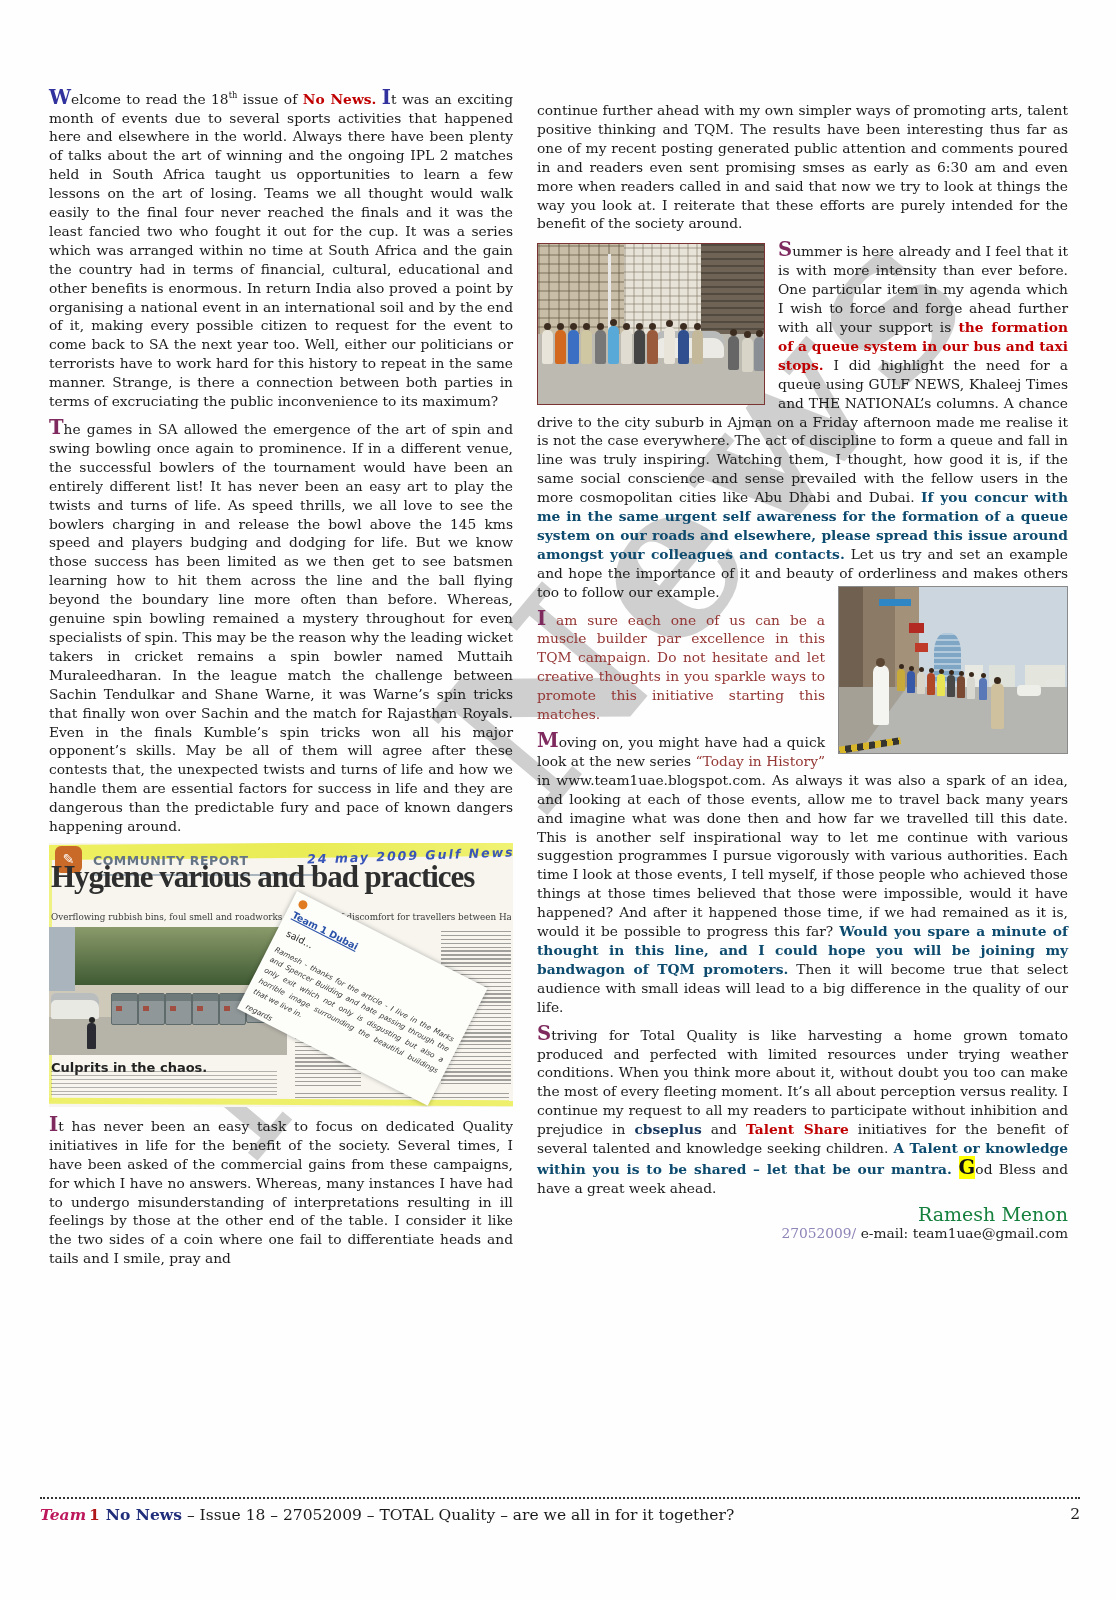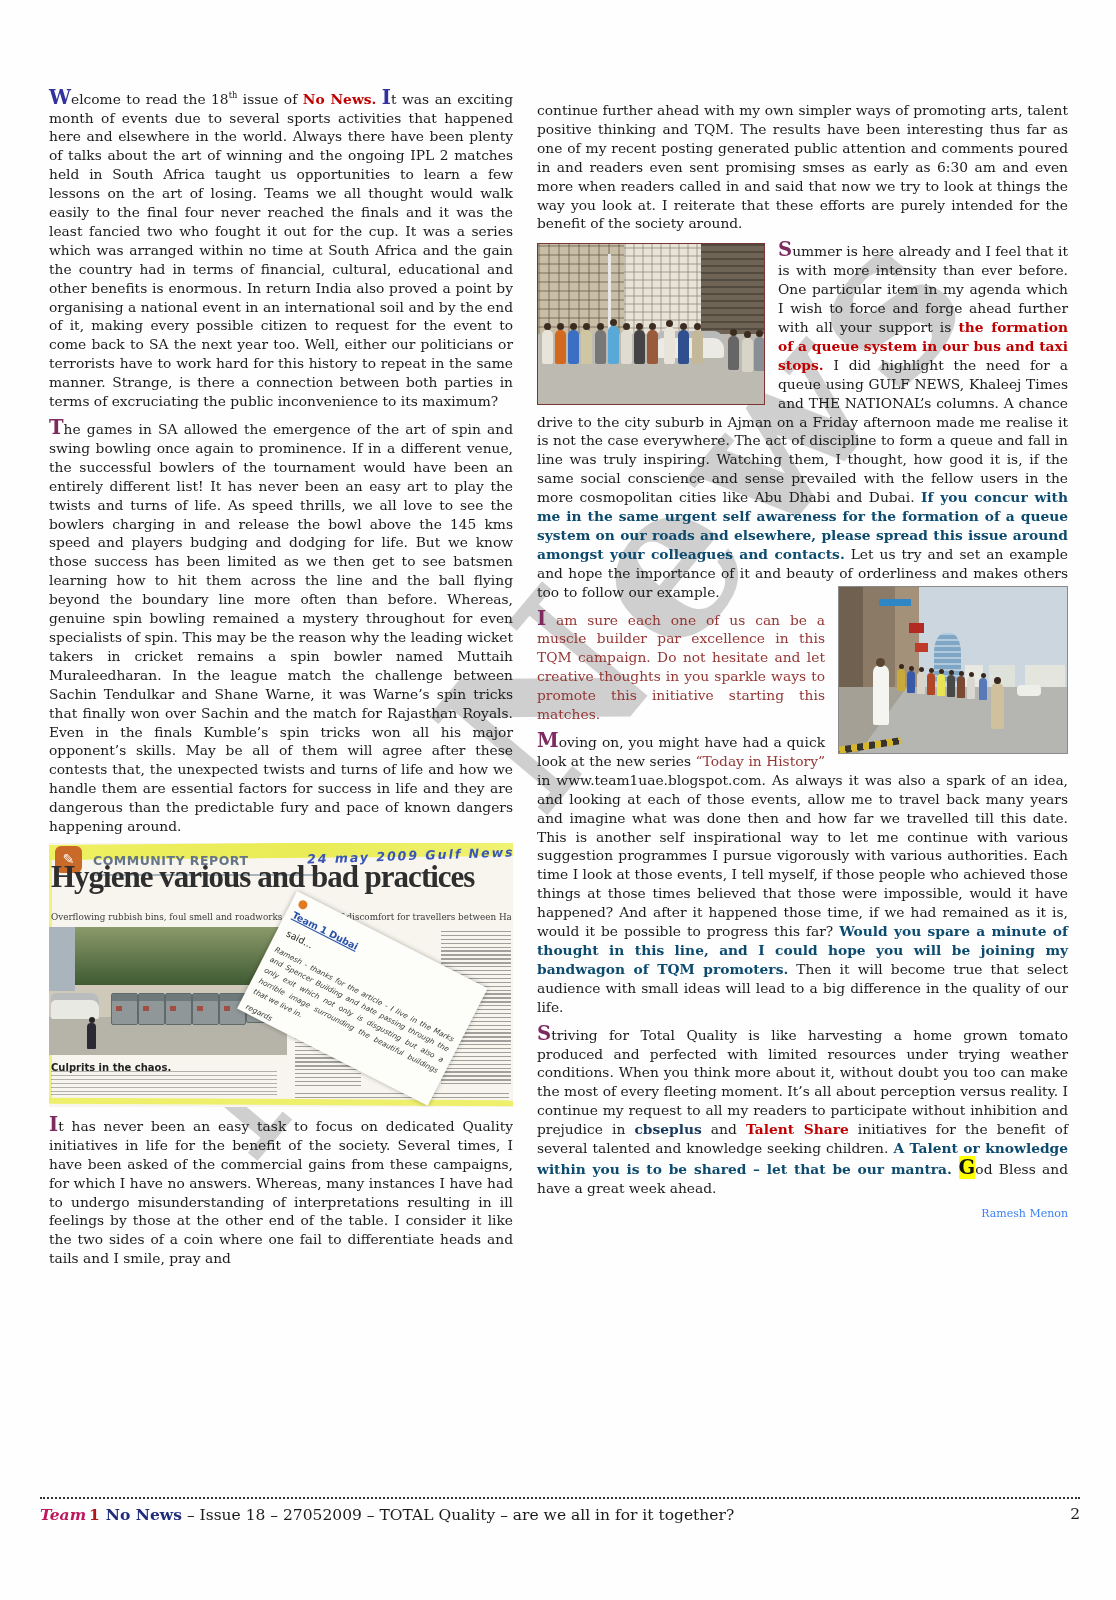--- a/index.html
+++ b/index.html
@@ -101,40 +101,40 @@
   .cp-road{position:absolute;bottom:0;left:0;width:100%;height:38px;background:#b6b3a9;}
   .cp-car{position:absolute;left:2px;bottom:36px;width:48px;height:26px;background:#e9e9e4;border-radius:5px 8px 2px 2px;
     box-shadow:inset 0 7px 0 rgba(80,90,100,.3);}
   .cp-bin{position:absolute;bottom:30px;width:25px;height:30px;background:#8f9798;border:1px solid #5f6a6b;
     border-radius:2px;box-shadow:inset 0 7px 0 #6e797a;}
   .cp-bin::after{content:"";position:absolute;left:4px;top:12px;width:6px;height:5px;background:#a33c2c;opacity:.8;}
   .bn1{left:62px;} .bn2{left:89px;} .bn3{left:116px;} .bn4{left:143px;} .bn5{left:170px;} .bn6{left:197px;bottom:32px;} .bn7{left:222px;bottom:33px;}
   .cp-fig{position:absolute;left:38px;bottom:6px;width:9px;height:26px;background:#2a2a33;border-radius:4px 4px 1px 1px;}
   .cp-fig::before{content:"";position:absolute;top:-6px;left:2px;width:6px;height:6px;border-radius:50%;background:#242424;}
   .clip-caption{position:absolute;top:216px;left:2px;width:232px;font-family:"DejaVu Sans",sans-serif;
-    font-size:10px;font-weight:bold;color:#222;}
+    font-size:13px;font-weight:bold;color:#222;}
   .fake{position:absolute;background:repeating-linear-gradient(180deg,#4a4a4a 0 1.3px,transparent 1.3px 3.9px);opacity:.5;}
   .cap-lines{top:228px;left:2px;width:226px;height:24px;opacity:.4;}
   .byline{top:90px;left:246px;width:62px;height:24px;}
   .dcD{position:absolute;top:116px;left:246px;font-family:"Liberation Serif",serif;font-weight:bold;font-size:30px;color:#333;}
   .colA{top:152px;left:246px;width:66px;height:94px;}
   .colB{top:88px;left:392px;width:70px;height:156px;}
   .colC{top:250px;left:246px;width:214px;height:8px;}
   .card{position:absolute;top:48px;left:248px;width:200px;height:122px;background:#fdfdfa;
     transform:rotate(27deg);transform-origin:left top;box-shadow:0 0 5px rgba(0,0,0,.3);
     padding:5px 7px;font-family:"DejaVu Sans",sans-serif;z-index:2;}
   .card-head{font-size:9.5px;color:#222;}
   .dot{display:inline-block;width:9px;height:9px;border-radius:50%;background:#e07b22;margin-right:4px;vertical-align:middle;}
   .card-author{color:#2a52a8;font-weight:bold;text-decoration:underline;}
   .card-said{color:#222;margin-left:3px;}
   .card-body{margin-top:4px;font-size:7.3px;line-height:1.6;color:#3a3a3a;font-style:italic;}
   .card-close{margin-top:3px;font-size:7.5px;font-style:italic;color:#3a3a3a;}
   
   .sig{margin-top:2px;text-align:right;}
-  .sig-name{color:#3b82f6;font-size:11px;font-weight:500;}
+  .sig-name{color:#15803d;font-size:19px;font-weight:500;}
   .sig-line{font-size:13.8px;color:#222;}
   .sig-date{color:#8f84b8;}
   .footer{position:absolute;left:40px;right:36px;top:1497px;z-index:1;border-top:2px dotted #333;
     padding-top:6px;display:flex;justify-content:space-between;font-size:15.5px;color:#1b1b1b;}
   .f-team{color:#be185d;font-weight:bold;font-style:italic;}
   .f-one{font-weight:bold;color:#b01818;margin-left:3px;}
   .f-nonews{font-weight:bold;color:#1f2d7a;margin-left:6px;}
   .f-rest{margin-left:5px;}
   .footer-page{font-size:15.5px;}
 </style>
@@ -250,20 +250,24 @@
       </span>
       <span><span>of orderliness and makes others too to follow our example.</span></span>
     </p>
 
     <p class="para"><span class="dc dcP">I</span><span class="plumtext"> am sure each one of us can be a muscle builder par excellence in this TQM campaign. Do not hesitate and let creative thoughts in you sparkle ways to promote this initiative starting this matches.</span></p>
     <p class="para"><span class="dc dcP">M</span><span>oving on, you might have had a quick look at the new series </span><span class="plumtext">“Today in History”</span><span> in www.team1uae.blogspot.com. As always it was also a spark of an idea, and looking at each of those events, allow me to travel back many years and imagine what was done then and how far we travelled till this date. This is another self inspirational way to let me continue with various suggestion programmes I pursue vigorously with various authorities. Each time I look at those events, I tell myself, if those people who achieved those things at those times believed that those were impossible, would it have happened? And after it happened those time, if we had remained as it is, would it be possible to progress this far? </span><span class="plum">Would you spare a minute of thought in this line, and I could hope you will be joining my bandwagon of TQM promoters.</span><span> Then it will become true that select audience with small ideas will lead to a big difference in the quality of our life.</span></p>
     <p class="para"><span class="dc dcP">S</span><span>triving for Total Quality is like harvesting a home grown tomato produced and perfected with limited resources under trying weather conditions. When you think more about it, without doubt you too can make the most of every fleeting moment. It’s all about perception versus reality.  I continue my request to all my readers to participate without inhibition and prejudice in </span><span class="navy">cbseplus</span><span> and </span><span class="red">Talent Share</span><span> initiatives for the benefit of several talented and knowledge seeking children. </span><span class="plum">A Talent or knowledge within you is to be shared – let that be our mantra. </span><span class="dc hlG">G</span><span>od Bless and have a great week ahead.</span></p>
 
     <div class="sig">
       <div class="sig-name">Ramesh Menon</div>
+      <div class="sig-line">
+        <span class="sig-date">27052009/</span>
+        <span class="sig-email">e-mail: team1uae@gmail.com</span>
+      </div>
     </div>
   </div>
 
   <div class="footer">
     <div class="footer-left">
       <span class="f-team">Team</span><span class="f-one">1</span><span class="f-nonews">No News</span><span class="f-rest">– Issue 18 – 27052009 – TOTAL Quality – are we all in for it together?</span>
     </div>
     <div class="footer-page">2</div>
   </div>
 

